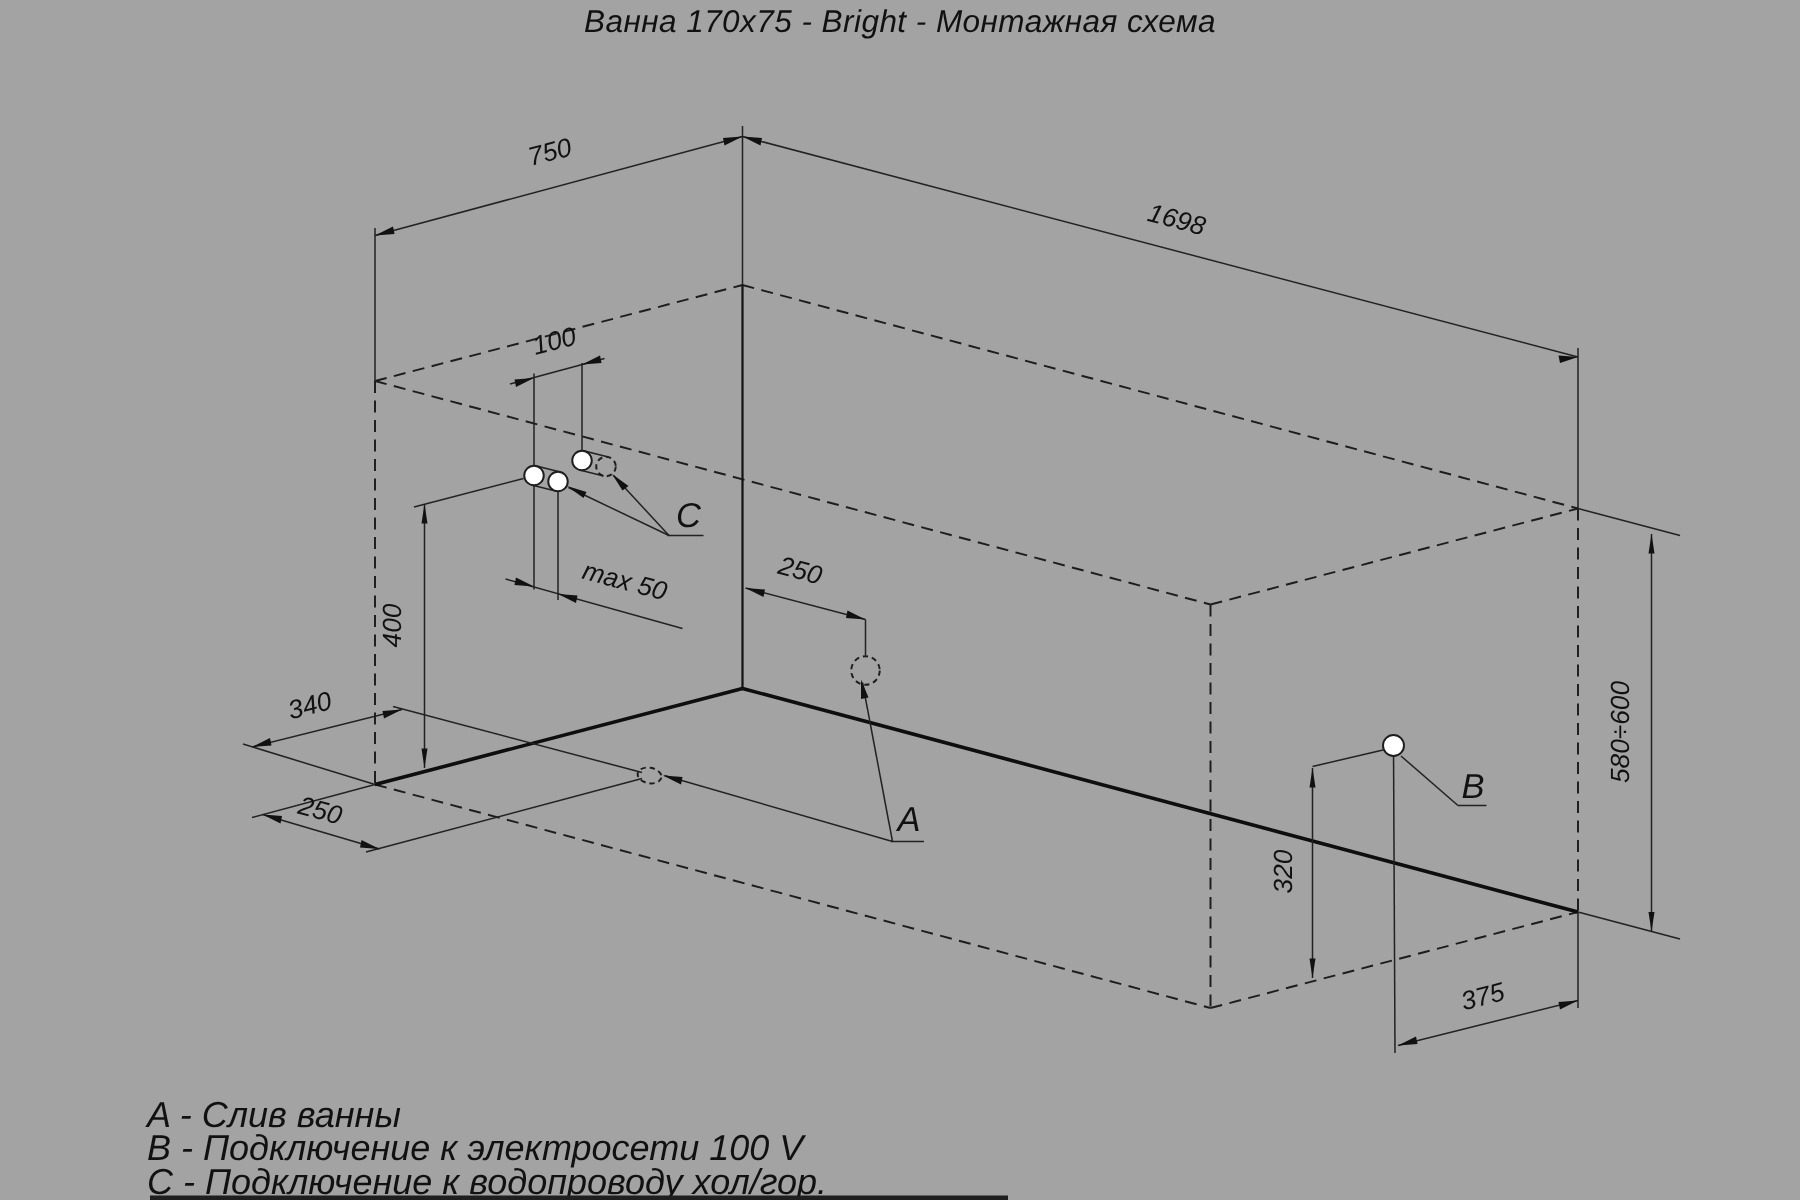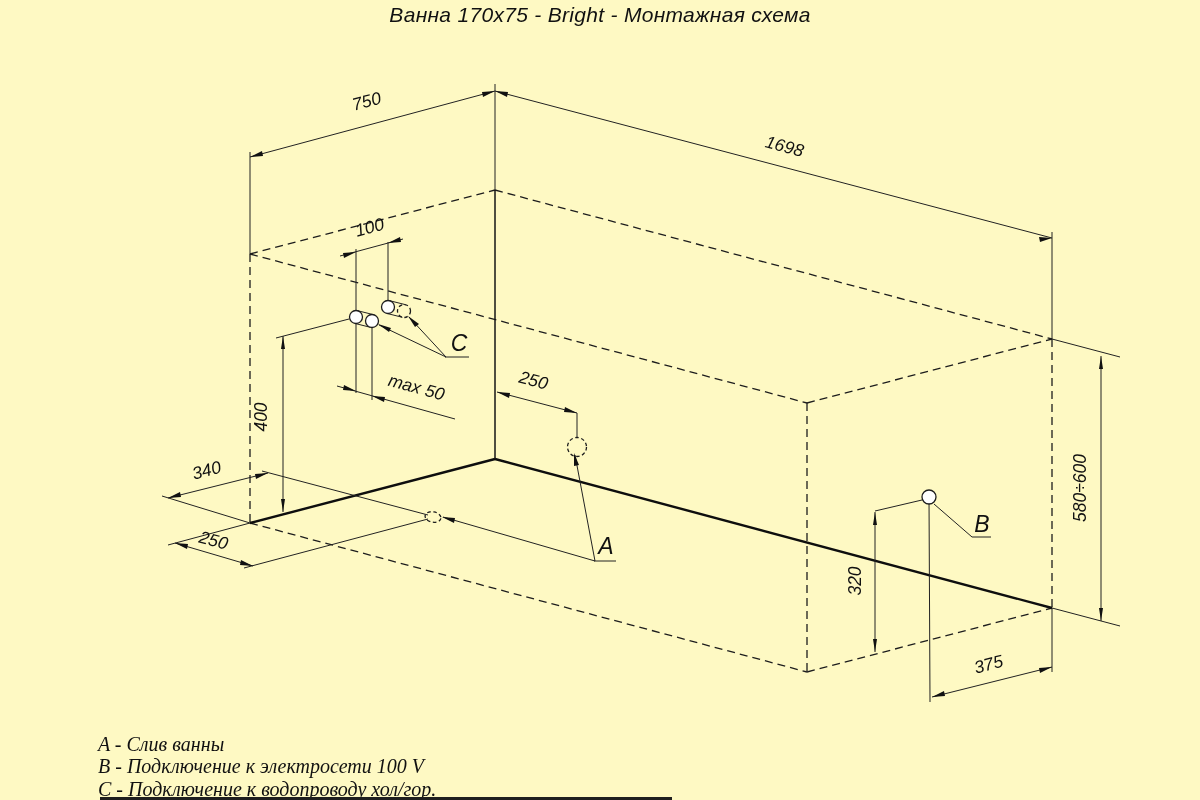--- a/index.html
+++ b/index.html
@@ -1,21 +1,21 @@
 <!DOCTYPE html>
 <html><head>
 <meta charset="utf-8">
 <style>
   html,body{margin:0;padding:0;background:#ffffff;}
-  .page{position:relative;width:1200px;height:800px;background:#fef9c3;overflow:hidden;
+  .page{position:relative;width:1200px;height:800px;background:#a3a3a3;overflow:hidden;
         font-family:"Liberation Sans",sans-serif;color:#1a1a1a;}
   .title{position:absolute;top:3px;left:0;width:1200px;text-align:center;
          font-style:italic;font-size:21px;letter-spacing:0.3px;color:#111;}
-  .legend{position:absolute;left:98px;top:733px;font-style:italic;font-size:20px;
-          line-height:22.4px;color:#111;white-space:nowrap;font-family:Liberation Serif, serif;}
+  .legend{position:absolute;left:98px;top:733px;font-style:italic;font-size:24px;
+          line-height:22.4px;color:#111;white-space:nowrap;}
   .cutoff-strip{position:absolute;left:100px;top:797px;width:572px;height:3px;
           background:#1f1f1f;}
   svg{position:absolute;left:0;top:0;}
   svg text{font-family:"Liberation Sans",sans-serif;font-style:italic;fill:#111;}
   .dim-t{font-size:17.5px;}
   .pt-t{font-size:23px;}
   .thin{stroke:#222;stroke-width:1;fill:none;}
   .dash{stroke:#1d1d1d;stroke-width:1.3;fill:none;stroke-dasharray:8 5;}
   .heavy{stroke:#0e0e0e;stroke-width:2.4;fill:none;}
   .corner{stroke:#151515;stroke-width:1.5;fill:none;}

